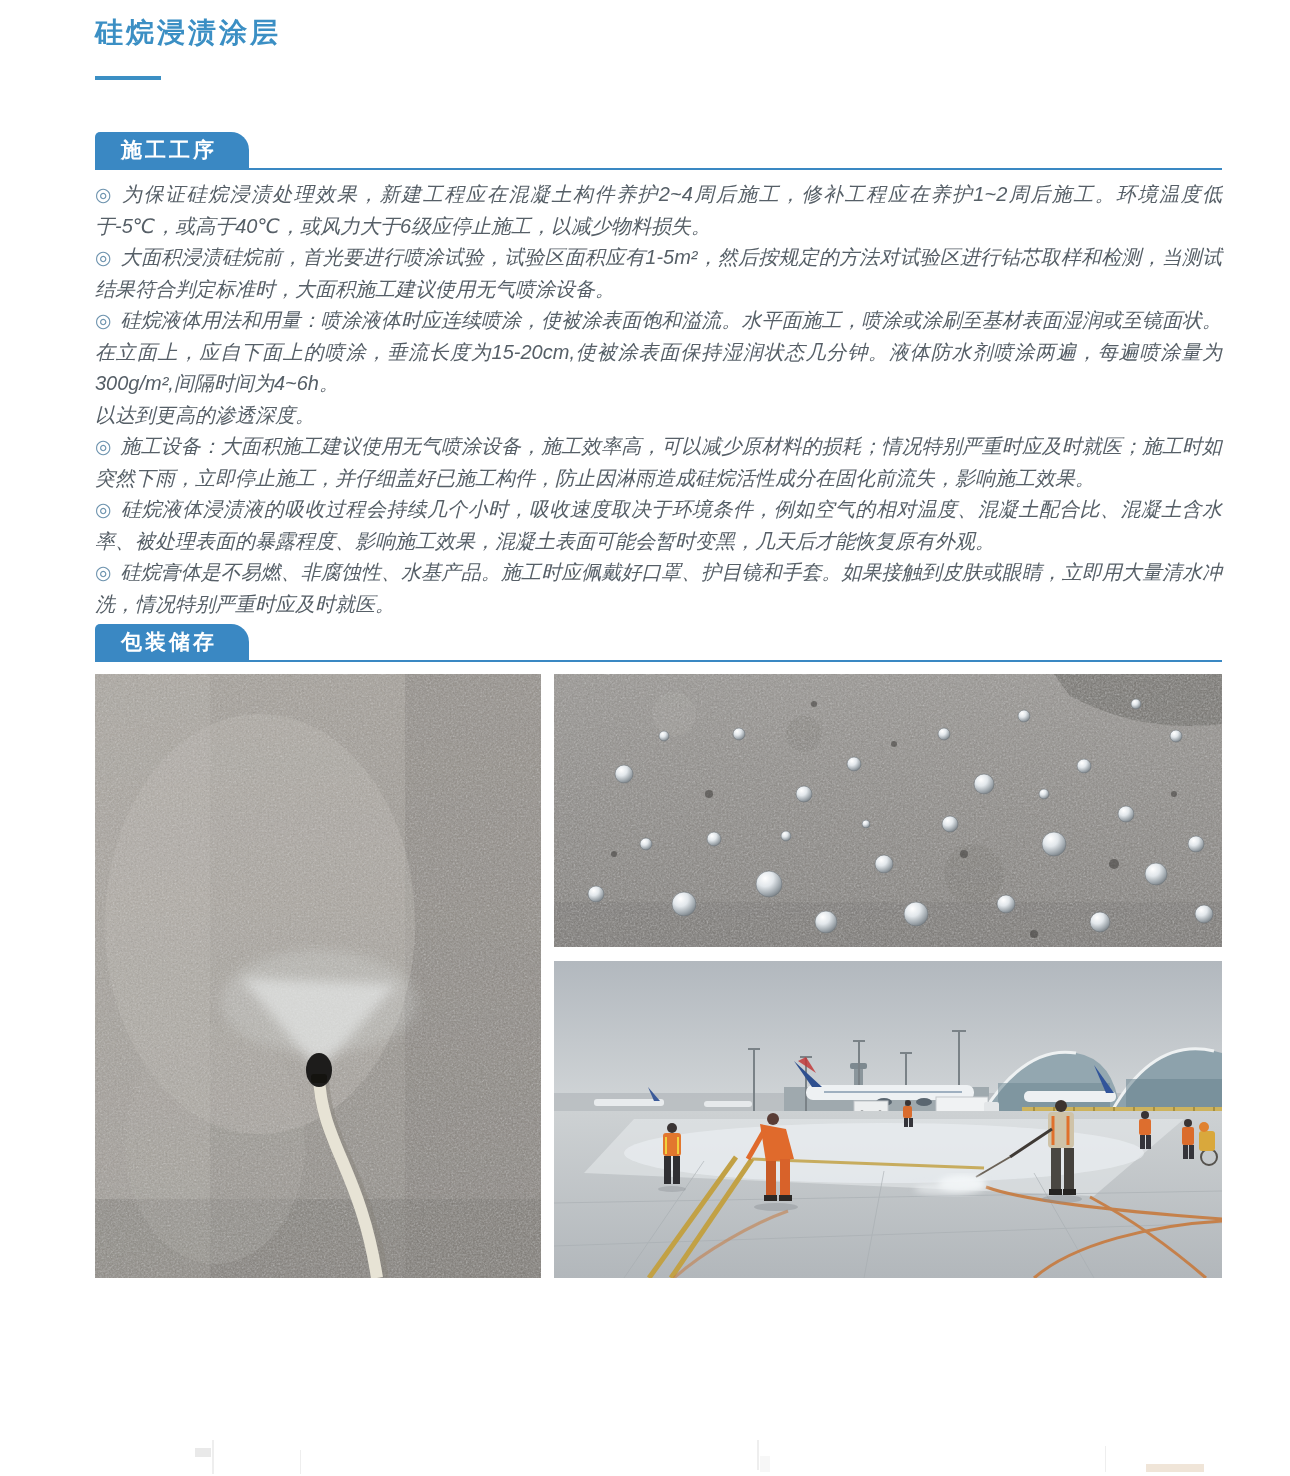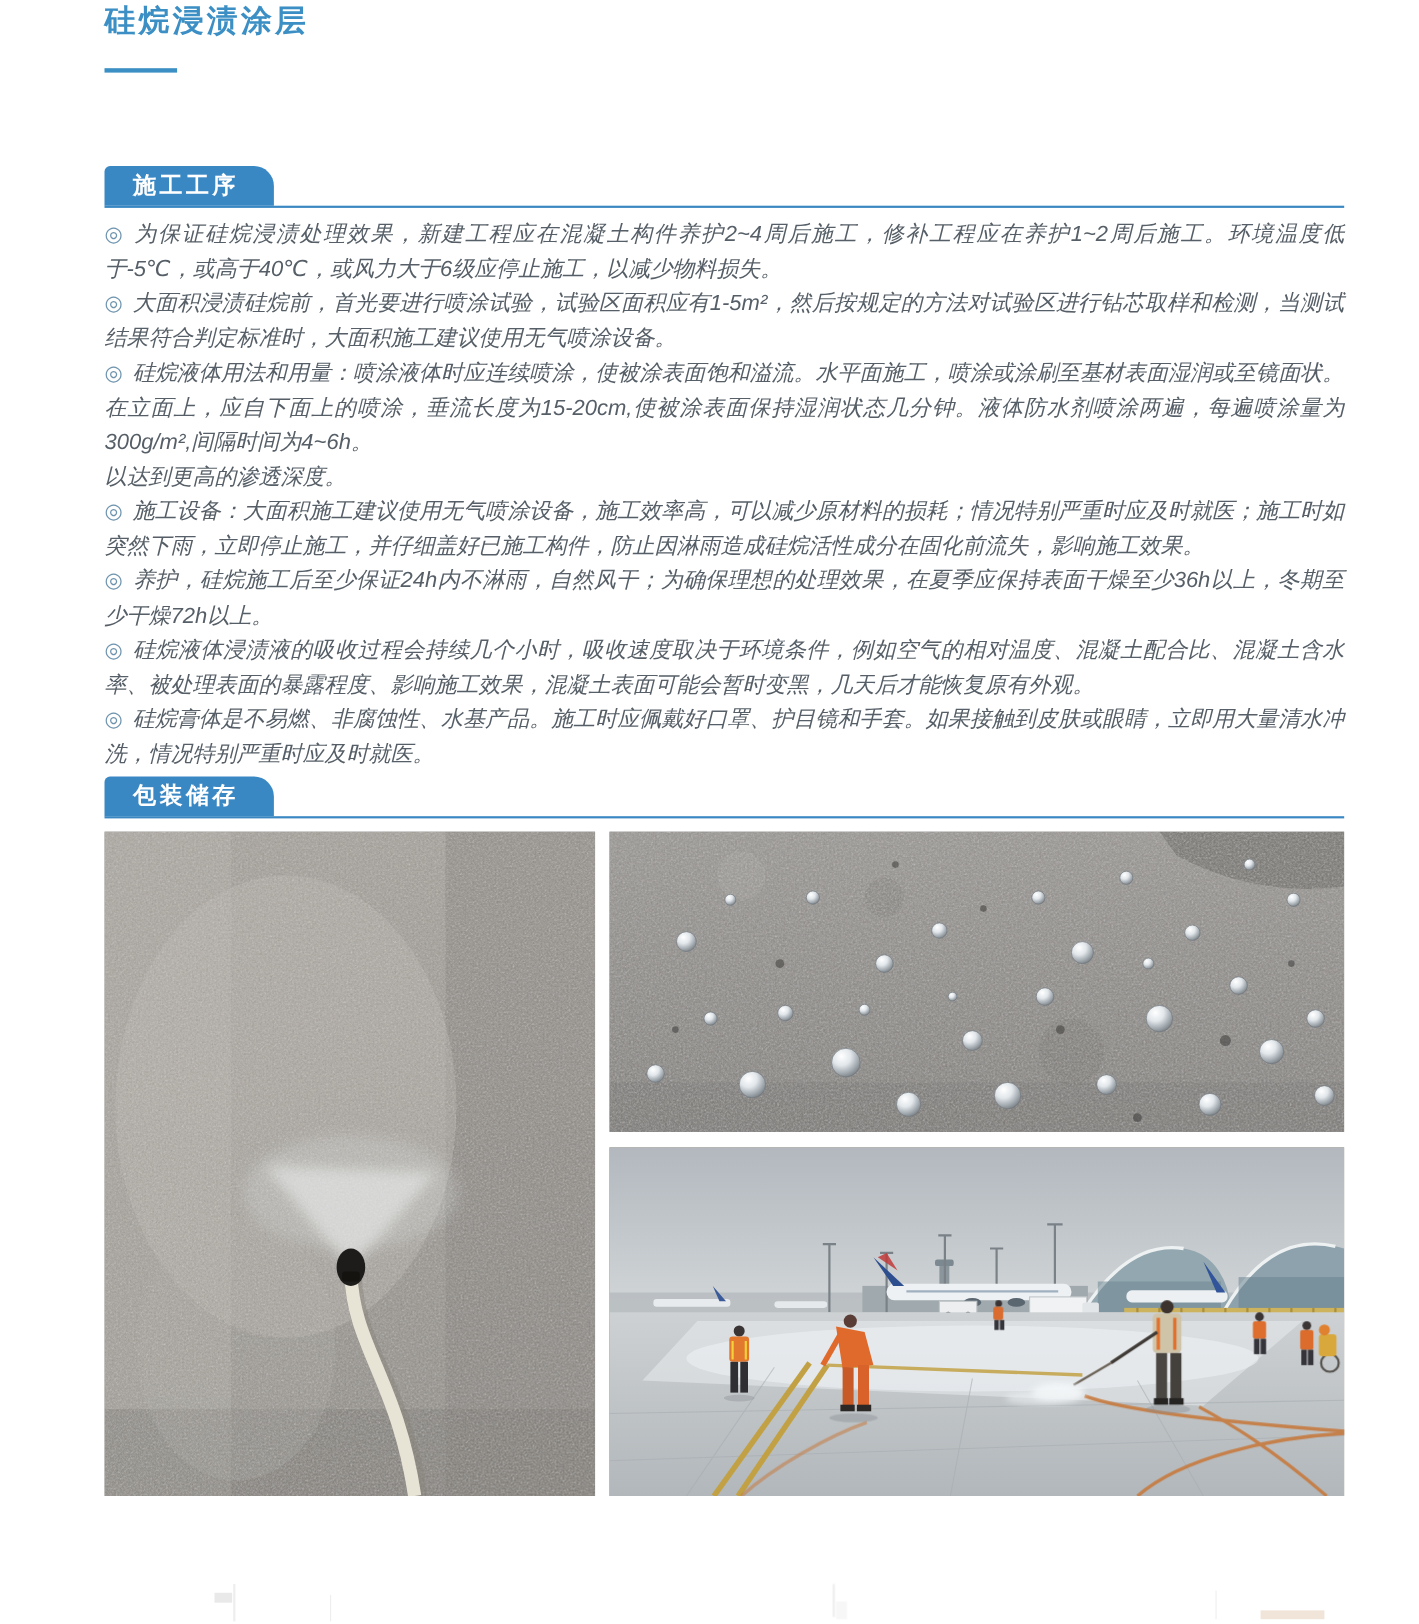--- a/index.html
+++ b/index.html
@@ -8,25 +8,26 @@
     --text:#565f67;
   }
   html,body{margin:0;padding:0;background:#ffffff;}
   body{
     width:1290px;height:1476px;overflow:hidden;position:relative;
     font-family:"Liberation Sans","DejaVu Sans",sans-serif;
     color:var(--text);
   }
   .content{padding:0 68px 0 95px;}
   .page-title{
+    padding-top:14px;
     font-size:28px;font-weight:bold;color:#3b8fc4;letter-spacing:3px;
   }
   .title-bar{width:66px;height:4px;background:#3b8fc4;margin-top:24px;}
   .section-header{border-bottom:2px solid var(--accent);line-height:0;}
-  .sh1{margin-top:85px;}
+  .sh1{margin-top:52px;}
   .sh2{margin-top:4px;}
   .badge{
     display:inline-block;background:var(--accent);color:#ffffff;
     font-size:21px;font-weight:bold;letter-spacing:3px;
     line-height:36px;height:36px;padding:0 32px 0 26px;
     border-radius:5px 18px 0 0;vertical-align:bottom;
   }
   .bullets{margin-top:9px;}
   .bullet{
     margin:0;font-size:20px;line-height:31.5px;text-align:justify;
@@ -100,21 +101,20 @@
   <div class="section-header sh1">
     <span class="badge">施工工序</span>
   </div>
 
   <div class="bullets">
     <p class="bullet"><span class="marker">◎</span><span class="btxt">为保证硅烷浸渍处理效果，新建工程应在混凝土构件养护2~4周后施工，修补工程应在养护1~2周后施工。环境温度低于-5℃，或高于40℃，或风力大于6级应停止施工，以减少物料损失。</span></p>
     <p class="bullet"><span class="marker">◎</span><span class="btxt">大面积浸渍硅烷前，首光要进行喷涂试验，试验区面积应有1-5m²，然后按规定的方法对试验区进行钻芯取样和检测，当测试结果符合判定标准时，大面积施工建议使用无气喷涂设备。</span></p>
     <p class="bullet"><span class="marker">◎</span><span class="btxt">硅烷液体用法和用量：喷涂液体时应连续喷涂，使被涂表面饱和溢流。水平面施工，喷涂或涂刷至基材表面湿润或至镜面状。在立面上，应自下面上的喷涂，垂流长度为15-20cm,使被涂表面保持湿润状态几分钟。液体防水剂喷涂两遍，每遍喷涂量为300g/m²,间隔时间为4~6h。
 以达到更高的渗透深度。</span></p>
     <p class="bullet"><span class="marker">◎</span><span class="btxt">施工设备：大面积施工建议使用无气喷涂设备，施工效率高，可以减少原材料的损耗；情况特别严重时应及时就医；施工时如突然下雨，立即停止施工，并仔细盖好已施工构件，防止因淋雨造成硅烷活性成分在固化前流失，影响施工效果。</span></p>
-    <p class="bullet"><span class="marker">◎</span><span class="btxt">养护，硅烷施工后至少保证24h内不淋雨，自然风干；为确保理想的处理效果，在夏季应保持表面干燥至少36h以上，冬期至少干燥72h以上。</span></p>
     <p class="bullet"><span class="marker">◎</span><span class="btxt">硅烷液体浸渍液的吸收过程会持续几个小时，吸收速度取决于环境条件，例如空气的相对温度、混凝土配合比、混凝土含水率、被处理表面的暴露程度、影响施工效果，混凝土表面可能会暂时变黑，几天后才能恢复原有外观。</span></p>
     <p class="bullet"><span class="marker">◎</span><span class="btxt">硅烷膏体是不易燃、非腐蚀性、水基产品。施工时应佩戴好口罩、护目镜和手套。如果接触到皮肤或眼睛，立即用大量清水冲洗，情况特别严重时应及时就医。</span></p>
   </div>
 
   <div class="section-header sh2">
     <span class="badge">包装储存</span>
   </div>
 
 
   <div class="photos">

